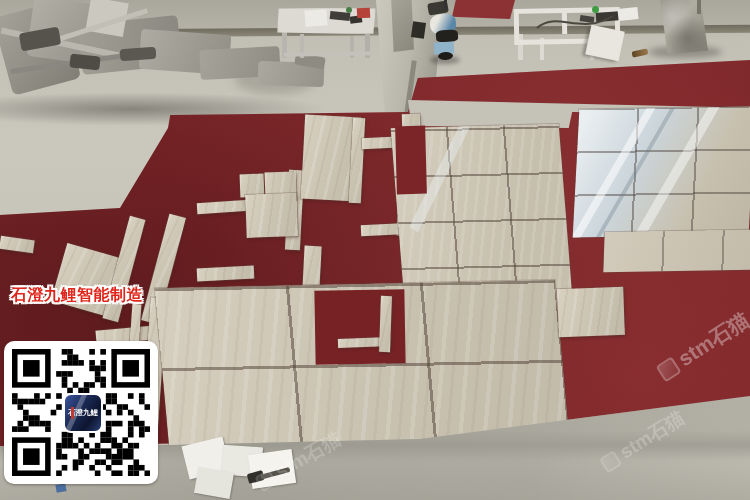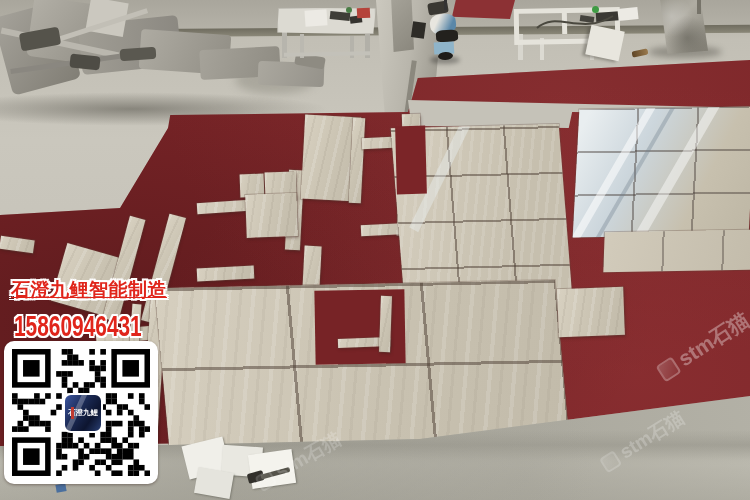--- a/index.html
+++ b/index.html
@@ -204,24 +204,21 @@
   </div>
   <div class="wm" style="left:596px;top:428px;font-size:19px;opacity:.22;transform:rotate(-32deg);">
     <i style="width:13px;height:13px;"></i>
     <b>stm石猫</b>
   </div>
   <div class="wm" style="left:252px;top:448px;font-size:19px;opacity:.2;transform:rotate(-30deg);">
     <i style="width:13px;height:13px;"></i>
     <b>stm石猫</b>
   </div>
 
-  <div class="outline-red abs" style="left:11px;top:280px;font-size:19px;letter-spacing:0.5px;text-decoration:underline;">石澄九鲤智能制造</div>
-  <div class="abs" style="left:14px;top:312px;">
-    <span class="outline-red" style="display:inline-block;font-size:29px;font-weight:800;transform:scaleX(.72);transform-origin:left;">15860946431</span>
-  </div>
+  <div class="outline-red abs" style="left:11px;top:287px;font-size:16px;letter-spacing:0.5px;">石澄九鲤智能制造</div>
 
   <div class="abs" style="left:4px;top:341px;width:154px;height:143px;background:#fff;border-radius:10px;box-shadow:0 1px 3px rgba(40,20,15,.4);">
     <svg id="qr-svg" style="position:absolute;left:8px;top:8px;" width="138" height="127" viewBox="0 0 25 23">
         <rect x="9" y="0" width="1.02" height="1.02" fill="#000"></rect>
         <rect x="10" y="0" width="1.02" height="1.02" fill="#000"></rect>
         <rect x="14" y="0" width="1.02" height="1.02" fill="#000"></rect>
         <rect x="16" y="0" width="1.02" height="1.02" fill="#000"></rect>
         <rect x="10" y="1" width="1.02" height="1.02" fill="#000"></rect>
         <rect x="11" y="1" width="1.02" height="1.02" fill="#000"></rect>
         <rect x="9" y="2" width="1.02" height="1.02" fill="#000"></rect>

